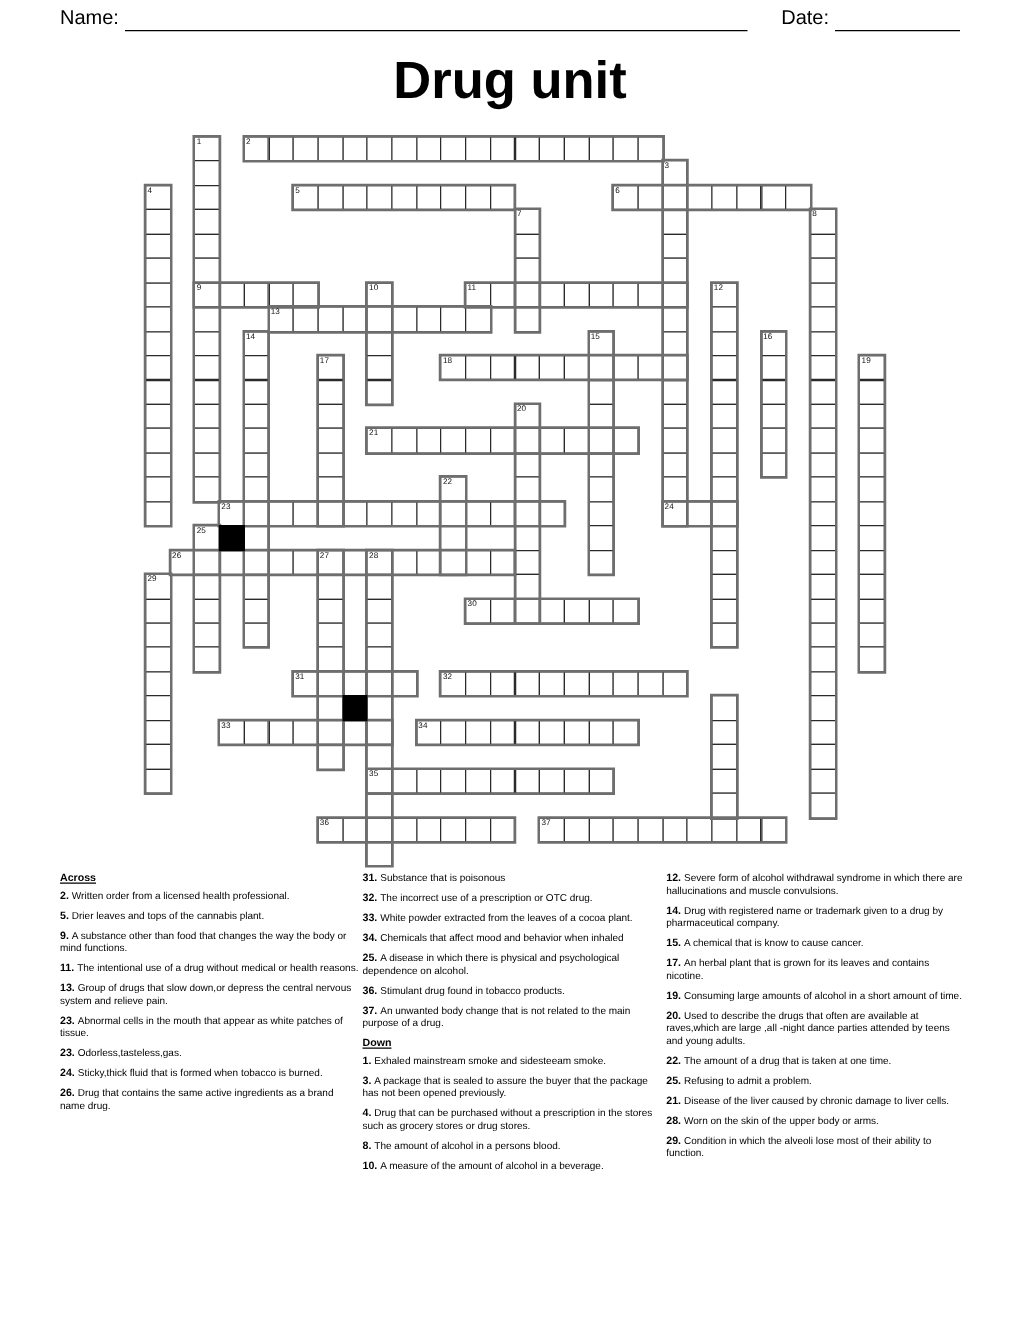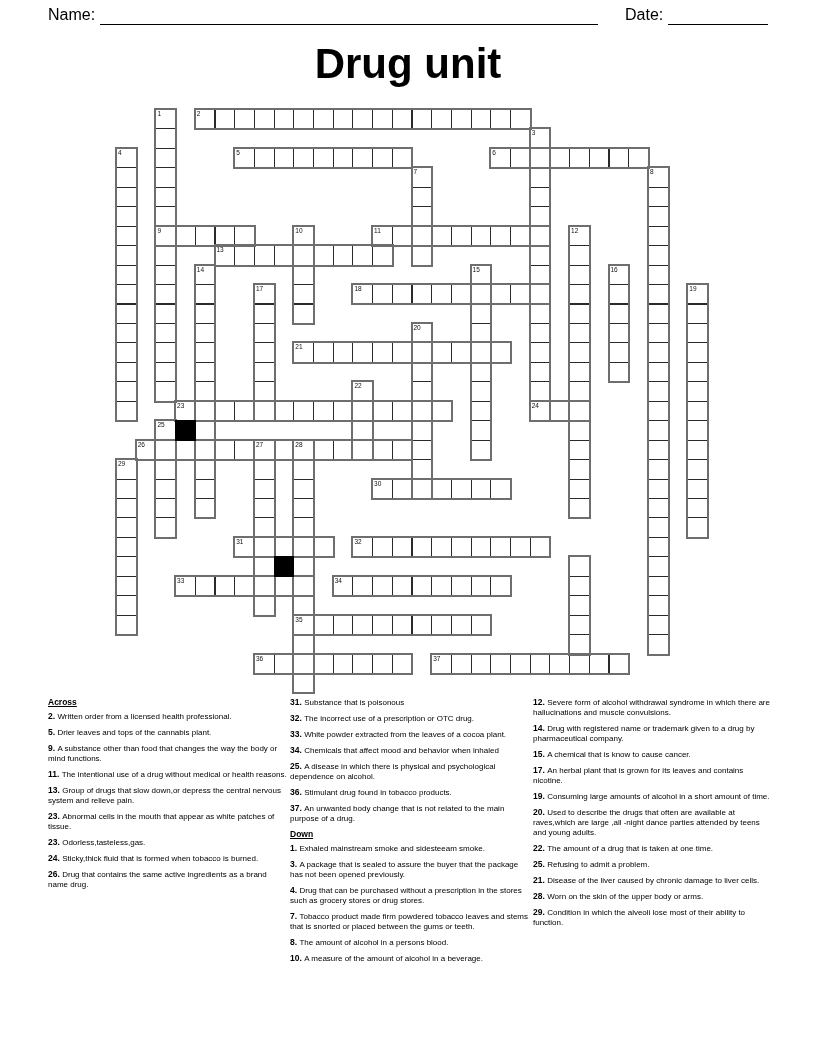--- a/index.html
+++ b/index.html
@@ -480,21 +480,20 @@
       <div class="clue"><b>32. </b>The incorrect use of a prescription or OTC drug.</div>
       <div class="clue"><b>33. </b>White powder extracted from the leaves of a cocoa plant.</div>
       <div class="clue"><b>34. </b>Chemicals that affect mood and behavior when inhaled</div>
       <div class="clue"><b>25. </b>A disease in which there is physical and psychological dependence on alcohol.</div>
       <div class="clue"><b>36. </b>Stimulant drug found in tobacco products.</div>
       <div class="clue"><b>37. </b>An unwanted body change that is not related to the main purpose of a drug.</div>
       <div class="chead">Down</div>
       <div class="clue"><b>1. </b>Exhaled mainstream smoke and sidesteeam smoke.</div>
       <div class="clue"><b>3. </b>A package that is sealed to assure the buyer that the package has not been opened previously.</div>
       <div class="clue"><b>4. </b>Drug that can be purchased without a prescription in the stores such as grocery stores or drug stores.</div>
-      <div class="clue"><b>7. </b>Tobacco product made firm powdered tobacco leaves and stems that is snorted or placed between the gums or teeth.</div>
       <div class="clue"><b>8. </b>The amount of alcohol in a persons blood.</div>
       <div class="clue"><b>10. </b>A measure of the amount of alcohol in a beverage.</div>
     </div>
   <div class="ccol" id="ccol2">
       <div class="clue"><b>12. </b>Severe form of alcohol withdrawal syndrome in which there are hallucinations and muscle convulsions.</div>
       <div class="clue"><b>14. </b>Drug with registered name or trademark given to a drug by pharmaceutical company.</div>
       <div class="clue"><b>15. </b>A chemical that is know to cause cancer.</div>
       <div class="clue"><b>17. </b>An herbal plant that is grown for its leaves and contains nicotine.</div>
       <div class="clue"><b>19. </b>Consuming large amounts of alcohol in a short amount of time.</div>
       <div class="clue"><b>20. </b>Used to describe the drugs that often are available at raves,which are large ,all -night dance parties attended by teens and young adults.</div>

